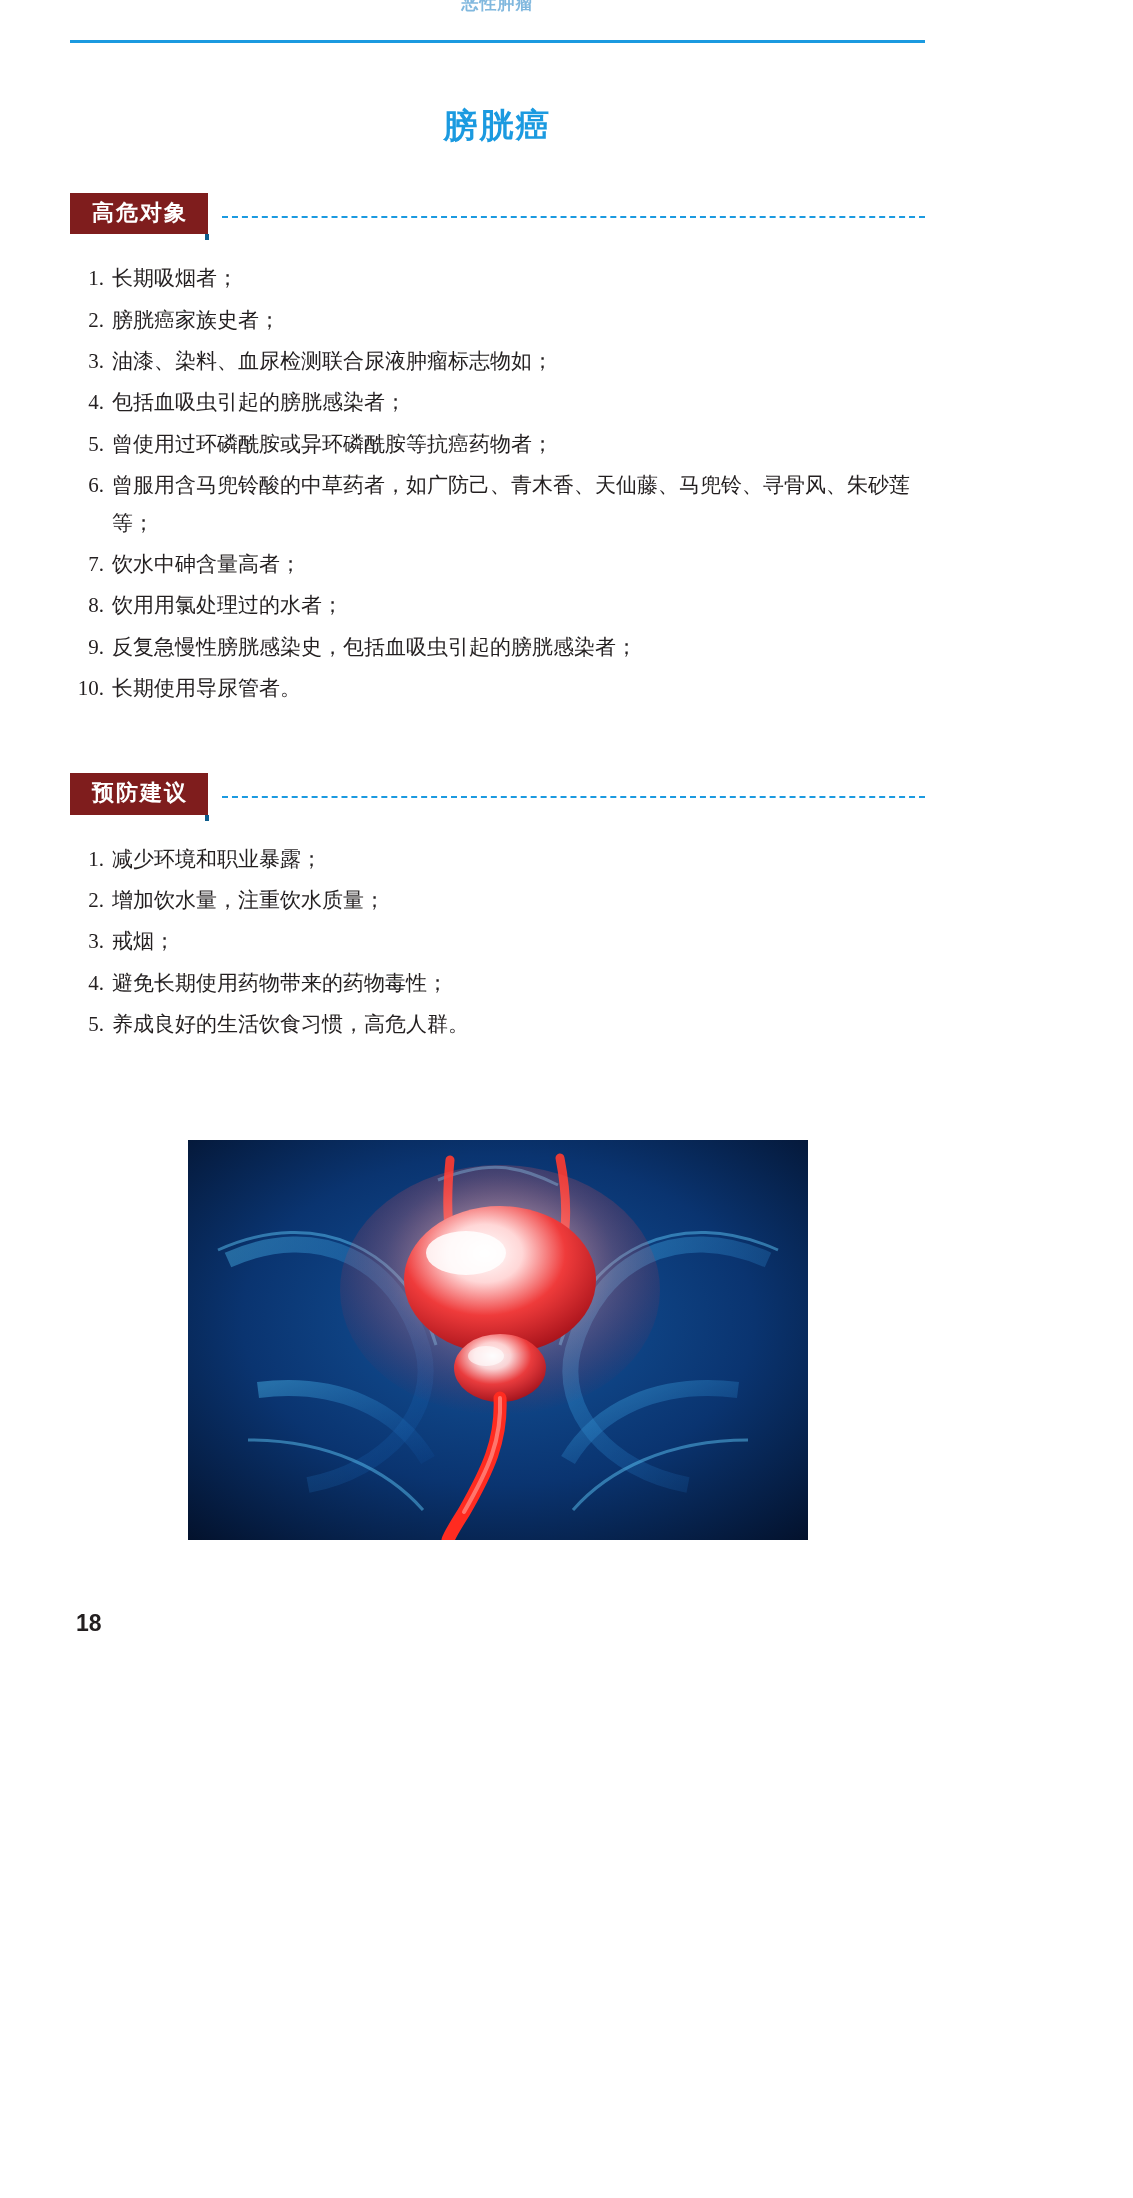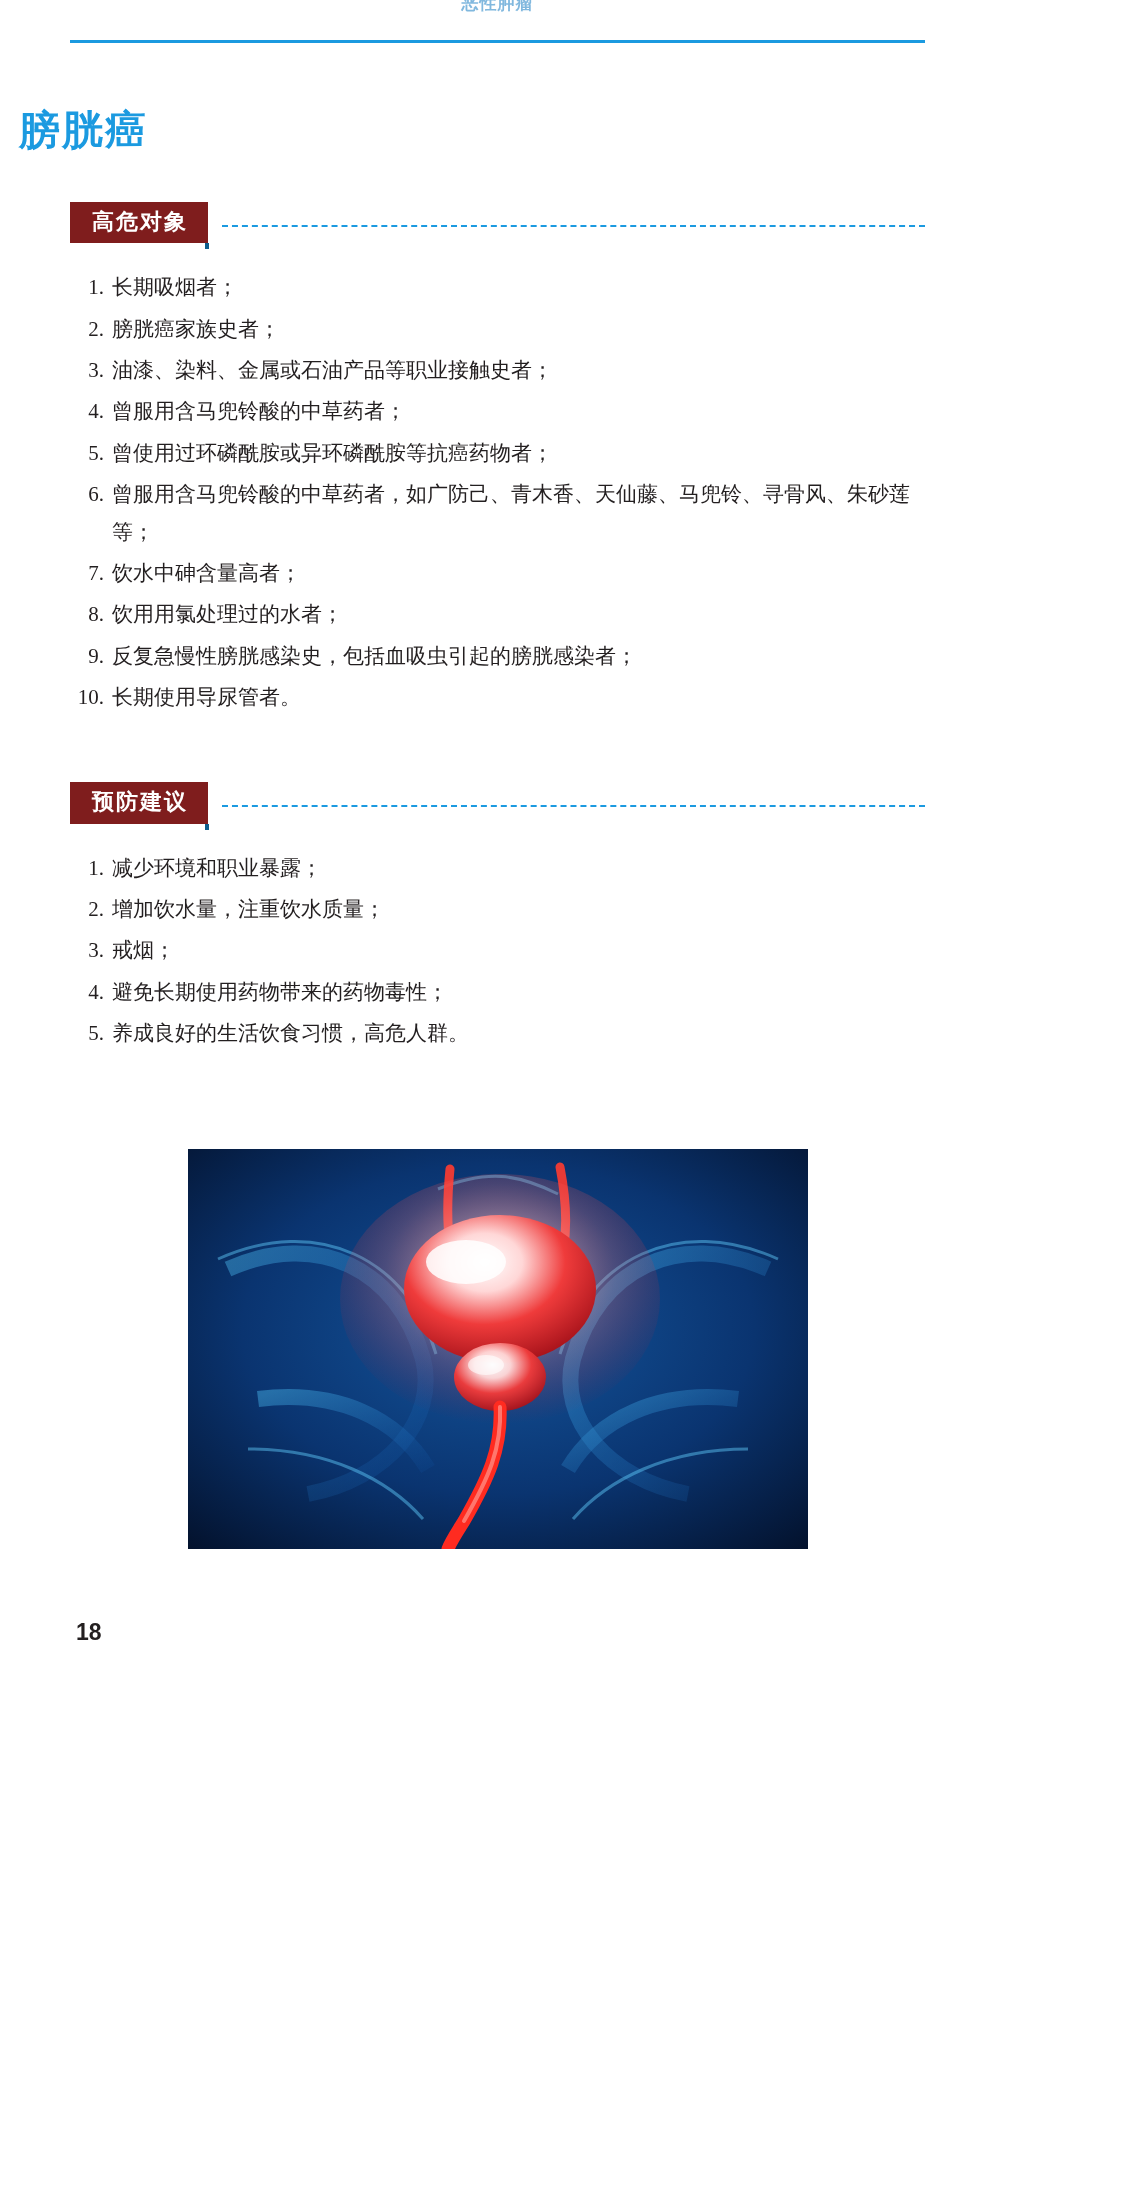--- a/index.html
+++ b/index.html
@@ -41,27 +41,26 @@
     opacity: 0.55;
   }
   .top-rule {
     margin: 0 70px;
     height: 3px;
     background: #1b9ae0;
   }
   
   .doc-title {
     margin-top: 60px;
-    text-align: left;
+    text-align: center;
     font-family: "Liberation Sans", sans-serif;
     font-weight: bold;
-    font-size: 41px;
+    font-size: 34px;
     color: #1b9ae0;
     letter-spacing: 2px;
-    padding-left: 19px;
   }
   
   .section {
     margin: 0 70px;
   }
   .section-head {
     display: flex;
     align-items: center;
     margin-top: 44px;
   }
@@ -174,25 +173,25 @@
       <li>
         <span class="num">1.</span>
         <span class="txt">长期吸烟者；</span>
       </li>
       <li>
         <span class="num">2.</span>
         <span class="txt">膀胱癌家族史者；</span>
       </li>
       <li>
         <span class="num">3.</span>
-        <span class="txt">油漆、染料、金属或石油产品等职业接触史者；</span>
+        <span class="txt">油漆、染料、血尿检测联合尿液肿瘤标志物如；</span>
       </li>
       <li>
         <span class="num">4.</span>
-        <span class="txt">曾服用含马兜铃酸的中草药者；</span>
+        <span class="txt">包括血吸虫引起的膀胱感染者；</span>
       </li>
       <li>
         <span class="num">5.</span>
         <span class="txt">曾使用过环磷酰胺或异环磷酰胺等抗癌药物者；</span>
       </li>
       <li>
         <span class="num">6.</span>
         <span class="txt">曾服用含马兜铃酸的中草药者，如广防己、青木香、天仙藤、马兜铃、寻骨风、朱砂莲等；</span>
       </li>
       <li>

